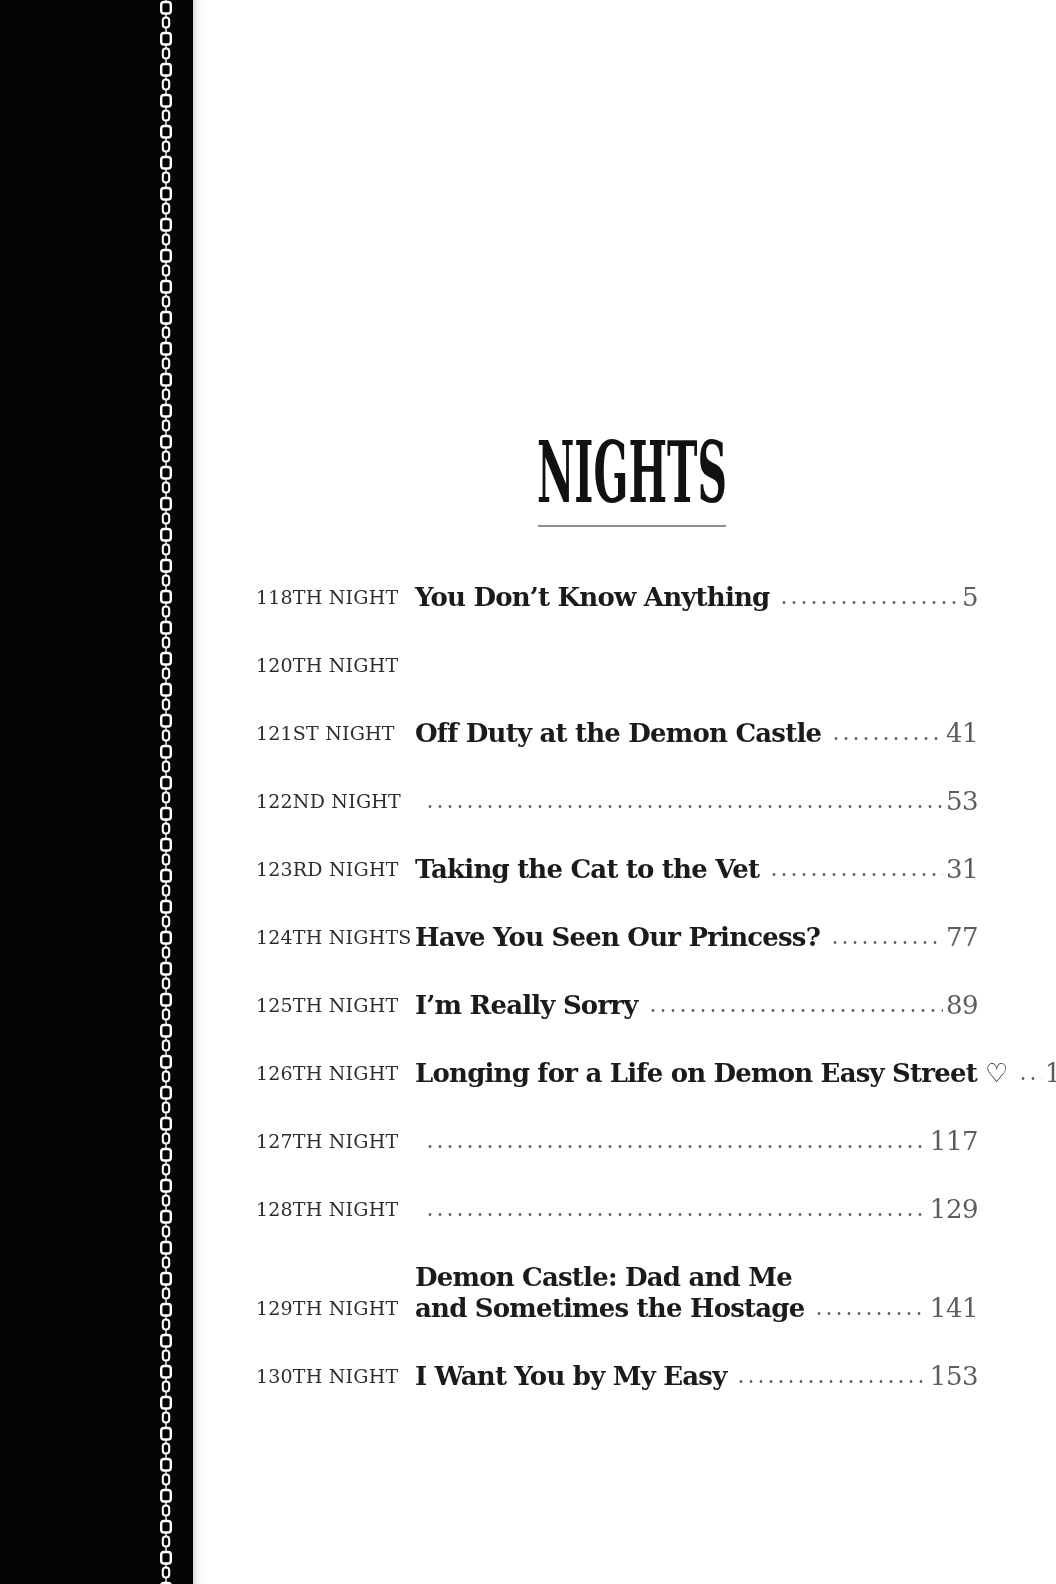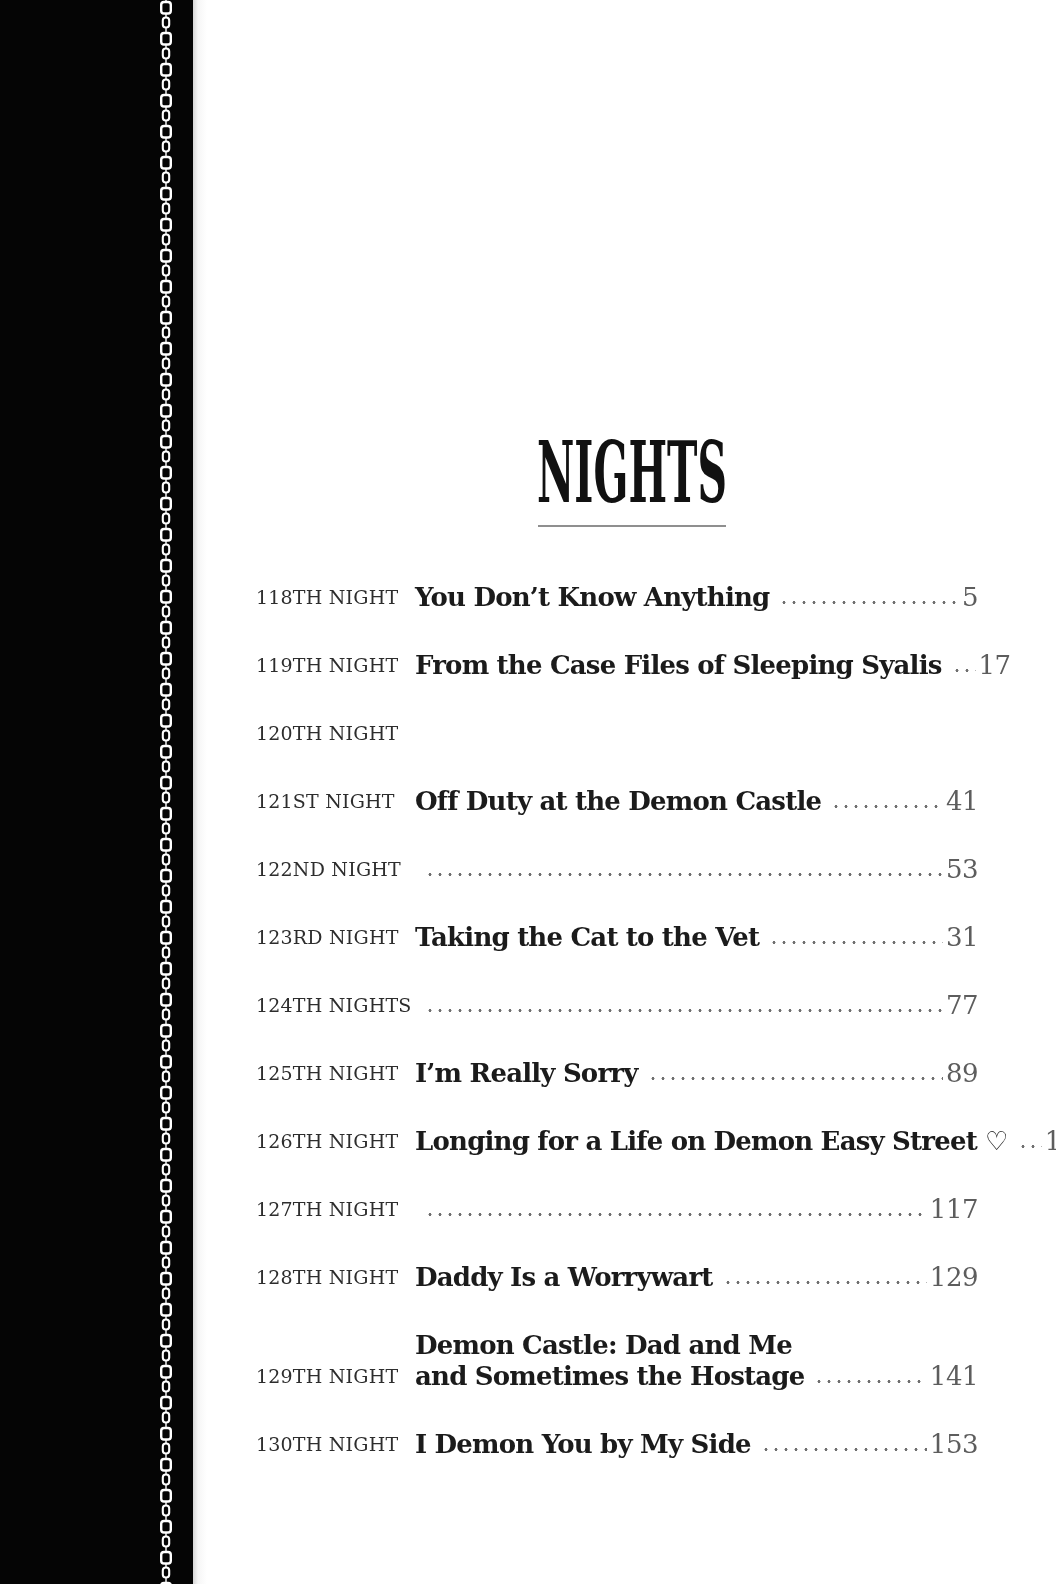--- a/index.html
+++ b/index.html
@@ -116,30 +116,20 @@
         <div class="toc-label">118TH NIGHT</div>
         <div class="toc-main">
           <div class="toc-line">
             <div class="toc-title">You Don’t Know Anything</div>
             <div class="toc-leader"></div>
             <div class="toc-page">5</div>
           </div>
         </div>
       </div>
       <div class="toc-row">
-        <div class="toc-label">119TH NIGHT</div>
-        <div class="toc-main">
-          <div class="toc-line">
-            <div class="toc-title">From the Case Files of Sleeping Syalis</div>
-            <div class="toc-leader"></div>
-            <div class="toc-page">17</div>
-          </div>
-        </div>
-      </div>
-      <div class="toc-row">
         <div class="toc-label">120TH NIGHT</div>
       </div>
       <div class="toc-row">
         <div class="toc-label">121ST NIGHT</div>
         <div class="toc-main">
           <div class="toc-line">
             <div class="toc-title">Off Duty at the Demon Castle</div>
             <div class="toc-leader"></div>
             <div class="toc-page">41</div>
           </div>
@@ -161,20 +151,21 @@
             <div class="toc-title">Taking the Cat to the Vet</div>
             <div class="toc-leader"></div>
             <div class="toc-page">31</div>
           </div>
         </div>
       </div>
       <div class="toc-row">
         <div class="toc-label">124TH NIGHTS</div>
         <div class="toc-main">
           <div class="toc-line">
+            <div class="toc-title">Have You Seen Our Princess?</div>
             <div class="toc-leader"></div>
             <div class="toc-page">77</div>
           </div>
         </div>
       </div>
       <div class="toc-row">
         <div class="toc-label">125TH NIGHT</div>
         <div class="toc-main">
           <div class="toc-line">
             <div class="toc-title">I’m Really Sorry</div>
@@ -199,42 +190,41 @@
           <div class="toc-line">
             <div class="toc-leader"></div>
             <div class="toc-page">117</div>
           </div>
         </div>
       </div>
       <div class="toc-row">
         <div class="toc-label">128TH NIGHT</div>
         <div class="toc-main">
           <div class="toc-line">
-            <div class="toc-title">Daddy Is a Worrywart</div>
             <div class="toc-leader"></div>
             <div class="toc-page">129</div>
           </div>
         </div>
       </div>
       <div class="toc-row">
         <div class="toc-label">129TH NIGHT</div>
         <div class="toc-main">
           <div class="toc-title">Demon Castle: Dad and Me</div>
           <div class="toc-line">
             <div class="toc-title">and Sometimes the Hostage</div>
             <div class="toc-leader"></div>
             <div class="toc-page">141</div>
           </div>
         </div>
       </div>
       <div class="toc-row">
         <div class="toc-label">130TH NIGHT</div>
         <div class="toc-main">
           <div class="toc-line">
-            <div class="toc-title">I Demon You by My Side</div>
+            <div class="toc-title">I Want You by My Easy</div>
             <div class="toc-leader"></div>
             <div class="toc-page">153</div>
           </div>
         </div>
       </div>
     </div>
 
 </div>
 
 </body></html>

